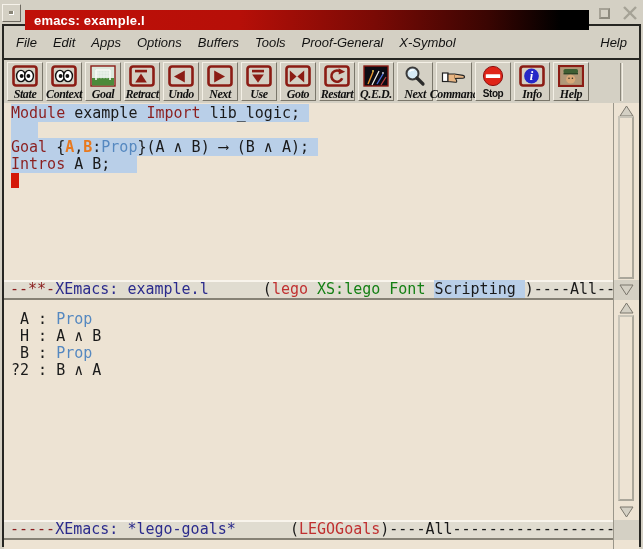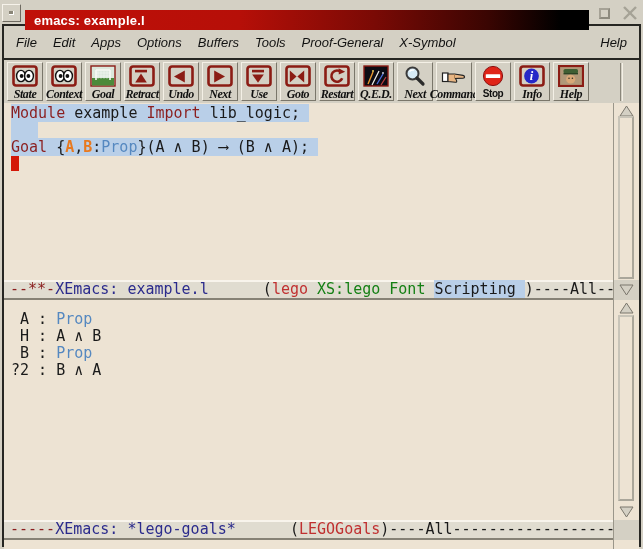--- a/index.html
+++ b/index.html
@@ -284,20 +284,21 @@
         </div>
         <span class="tb-divider"></span>
     </div>
 
     <div class="body">
       <div class="main">
         <div class="buffer script-buffer">
             <div class="bufline"><span class="hl"><span class="c-kw">Module</span><span class="c-pl"> example </span><span class="c-kw">Import</span><span class="c-pl"> lib_logic;</span><span> </span></span></div>
             <div class="bufline"><span class="hl"><span>   </span></span></div>
             <div class="bufline"><span class="hl"><span class="c-kw">Goal</span><span class="c-pl"> {</span><span class="c-var">A</span><span class="c-pl">,</span><span class="c-var">B</span><span class="c-pl">:</span><span class="c-type">Prop</span><span class="c-pl">}(A ∧ B) ⟶ (B ∧ A);</span><span> </span></span></div>
+            <div class="bufline"><span class="hl"><span class="c-kw">Intros</span><span class="c-pl"> A B;</span><span>   </span></span></div>
             <div class="bufline"><span class="cursor"></span></div>
           </div>
         <div class="modeline"><span class="c-mldash">--**-</span><span class="c-mltitle">XEmacs: example.l</span><span class="c-mlplain">      (</span><span class="c-mlred">lego</span><span class="c-mlplain"> </span><span class="c-mlgreen">XS:lego</span><span class="c-mlplain"> </span><span class="c-mlgreen">Font</span><span class="c-mlplain"> </span><span class="c-mlhl">Scripting </span><span class="c-mlplain">)----All--------</span></div>
         <div class="buffer goals-buffer">
             <div class="bufline"><span><span class="c-pl"> A : </span><span class="c-type">Prop</span></span></div>
             <div class="bufline"><span><span class="c-pl"> H : A ∧ B</span></span></div>
             <div class="bufline"><span><span class="c-pl"> B : </span><span class="c-type">Prop</span></span></div>
             <div class="bufline"><span><span class="c-pl">?2 : B ∧ A</span></span></div>
           </div>
         <div class="modeline"><span class="c-mldash">-----</span><span class="c-mltitle">XEmacs: *lego-goals*</span><span class="c-mlplain">      (</span><span class="c-mlred">LEGOGoals</span><span class="c-mlplain">)----All----------------------------</span></div>

